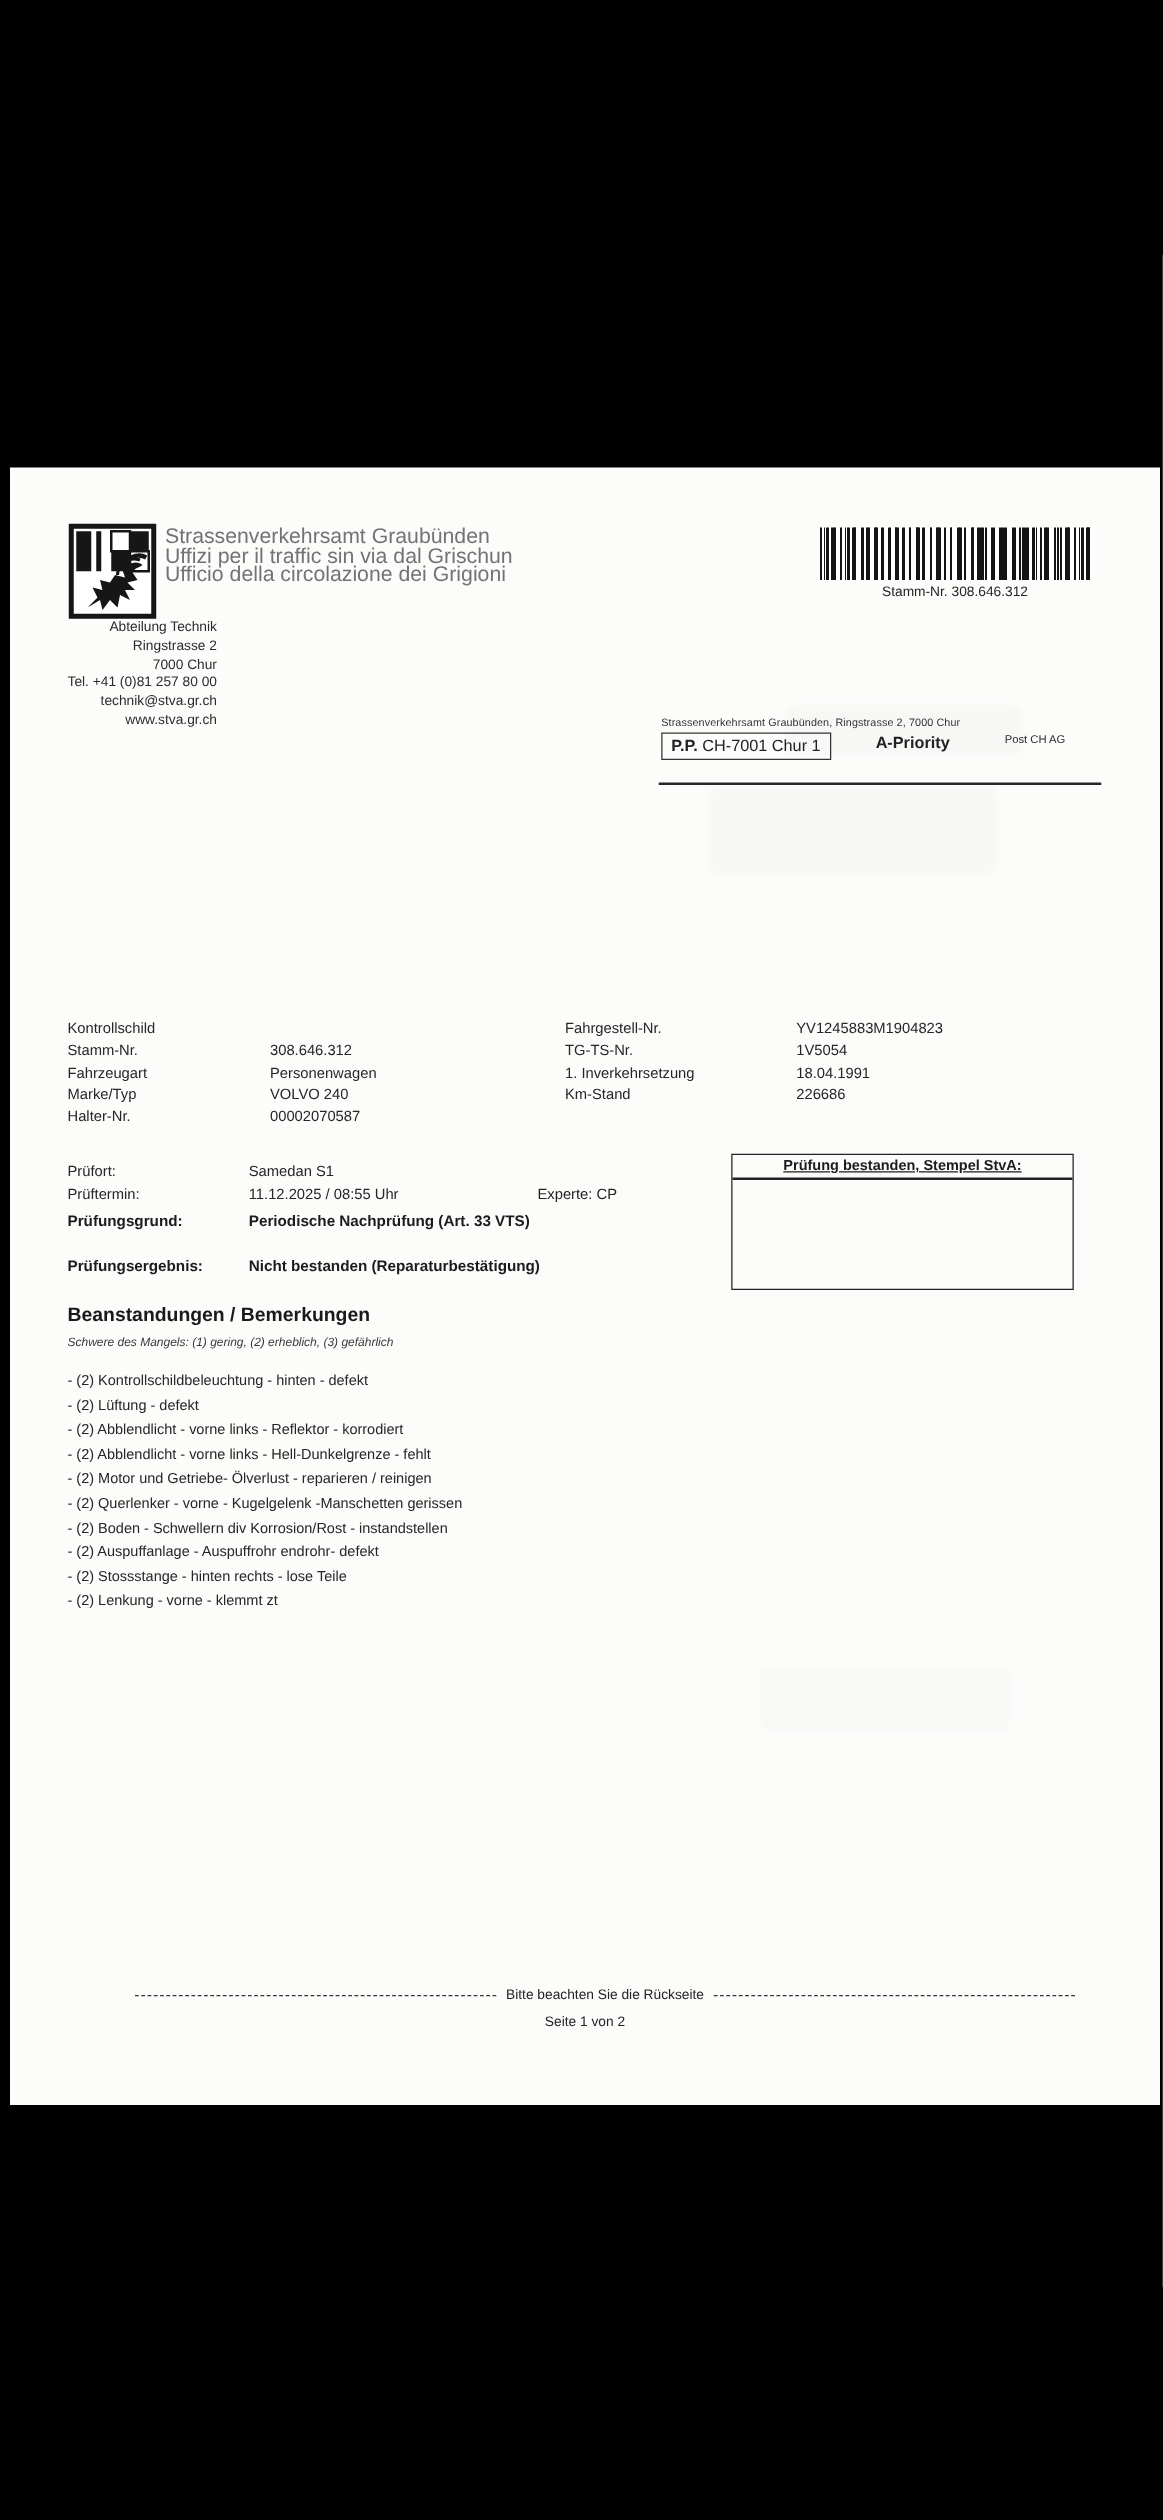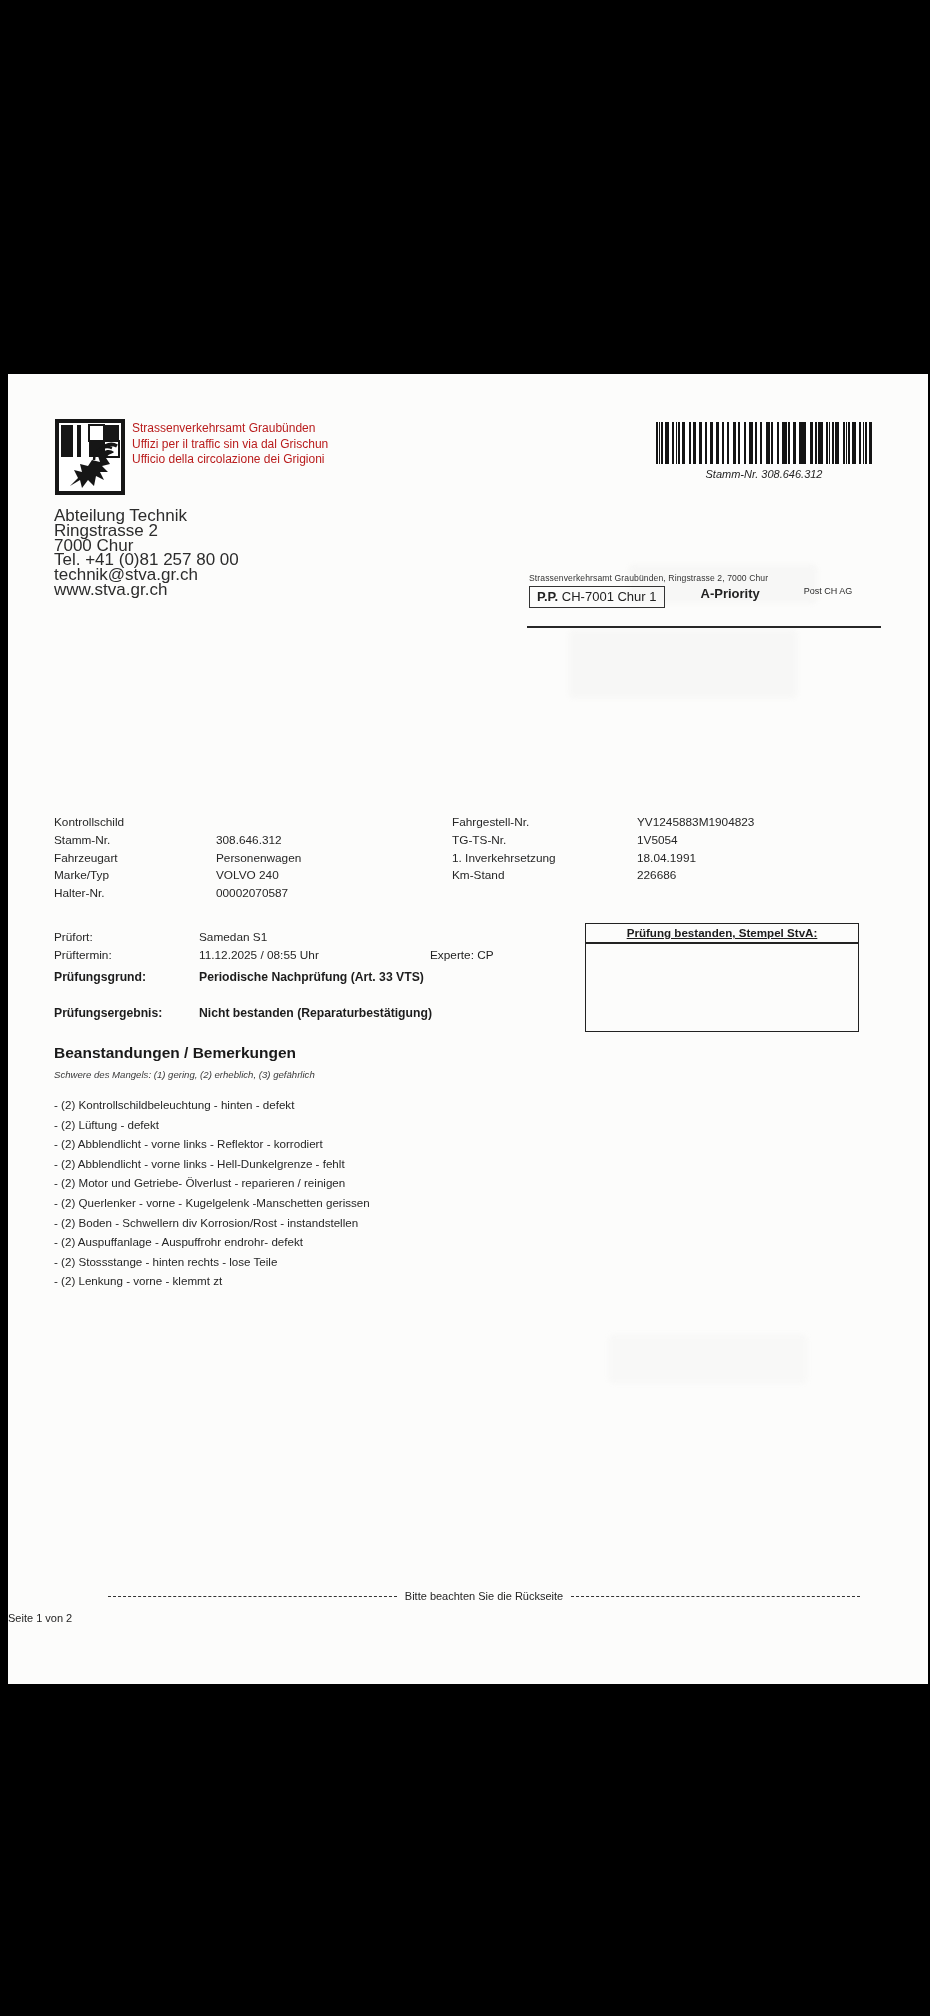--- a/index.html
+++ b/index.html
@@ -2,23 +2,23 @@
 <html><head>
 <meta charset="utf-8">
 <style>
   html,body{margin:0;padding:0;background:#000;}
   body{width:930px;height:2016px;position:relative;font-family:"Liberation Sans",sans-serif;}
   .page{position:absolute;left:8px;top:374px;width:920px;height:1310px;background:#fcfcfb;color:#222;overflow:hidden;}
   .abs{position:absolute;}
   .scan-artifact{position:absolute;background:#f3f3f2;border-radius:6px;filter:blur(2px);}
   
   .logo{left:46px;top:44px;width:72px;height:78px;}
-  .org{left:124px;top:47px;font-size:12px;line-height:15.5px;color:#b91c1c;}
-  .addr{left:46px;top:135px;font-size:17px;line-height:14.8px;color:#2c2c2c;}
-  .barcode-wrap{left:648px;top:48px;width:216px;text-align:center;font-style:italic;}
+  .org{left:124px;top:47px;font-size:17px;line-height:15.5px;color:#737373;}
+  .addr{left:46px;top:121px;font-size:11px;line-height:14.8px;color:#2c2c2c;text-align:right;}
+  .barcode-wrap{left:648px;top:48px;width:216px;text-align:center;}
   .barcode{height:42px;width:100%;background-color:#fff;
     background-image:
       repeating-linear-gradient(90deg,#141414 0 2px,transparent 2px 5px,#141414 5px 7px,transparent 7px 11px),
       repeating-linear-gradient(90deg,transparent 0 3px,#141414 3px 4px,transparent 4px 9px,#141414 9px 12px,transparent 12px 17px);
   }
   .barcode-label{font-size:11px;margin-top:4px;color:#242424;}
   
   .sender-line{left:521px;top:199px;font-size:8.6px;color:#333;letter-spacing:.1px;}
   .pp-row{left:521px;top:212px;display:flex;align-items:flex-start;}
   .pp-box{border:1.6px solid #333;padding:2px 7px 3px 7px;font-size:13px;white-space:nowrap;}
@@ -38,21 +38,21 @@
   .stamp-box{left:577px;top:549px;width:272px;height:107px;border:1.6px solid #222;}
   .stamp-head{border-bottom:2px solid #222;text-align:center;font-weight:bold;font-size:11.6px;padding:2px 0 3px 0;color:#1c1c1c;text-decoration:underline;}
   
   .def-head{left:46px;top:670px;font-size:15.5px;font-weight:bold;color:#1a1a1a;text-align:center;}
   .def-note{left:46px;top:695px;font-size:9.6px;font-style:italic;color:#3a3a3a;}
   .def-list{left:46px;top:721px;font-size:11.6px;line-height:19.6px;color:#262626;}
   
   .footer-row{left:100px;top:1216px;width:752px;display:flex;align-items:center;}
   .footer-dash{flex:1;border-top:1.6px dashed #333;height:0;}
   .footer-note{font-size:11px;margin:0 8px;color:#242424;}
-  .page-num{left:0;top:1238px;width:100%;font-size:11px;color:#242424;}
+  .page-num{left:0;top:1238px;width:100%;text-align:center;font-size:11px;color:#242424;}
 </style>
 </head>
 <body>
 
 <div class="page">
 
   <div class="scan-artifact" style="left:620px;top:190px;width:190px;height:40px;opacity:.5;"></div>
   <div class="scan-artifact" style="left:560px;top:255px;width:230px;height:70px;opacity:.45;"></div>
   <div class="scan-artifact" style="left:600px;top:960px;width:200px;height:50px;opacity:.4;"></div>
 

